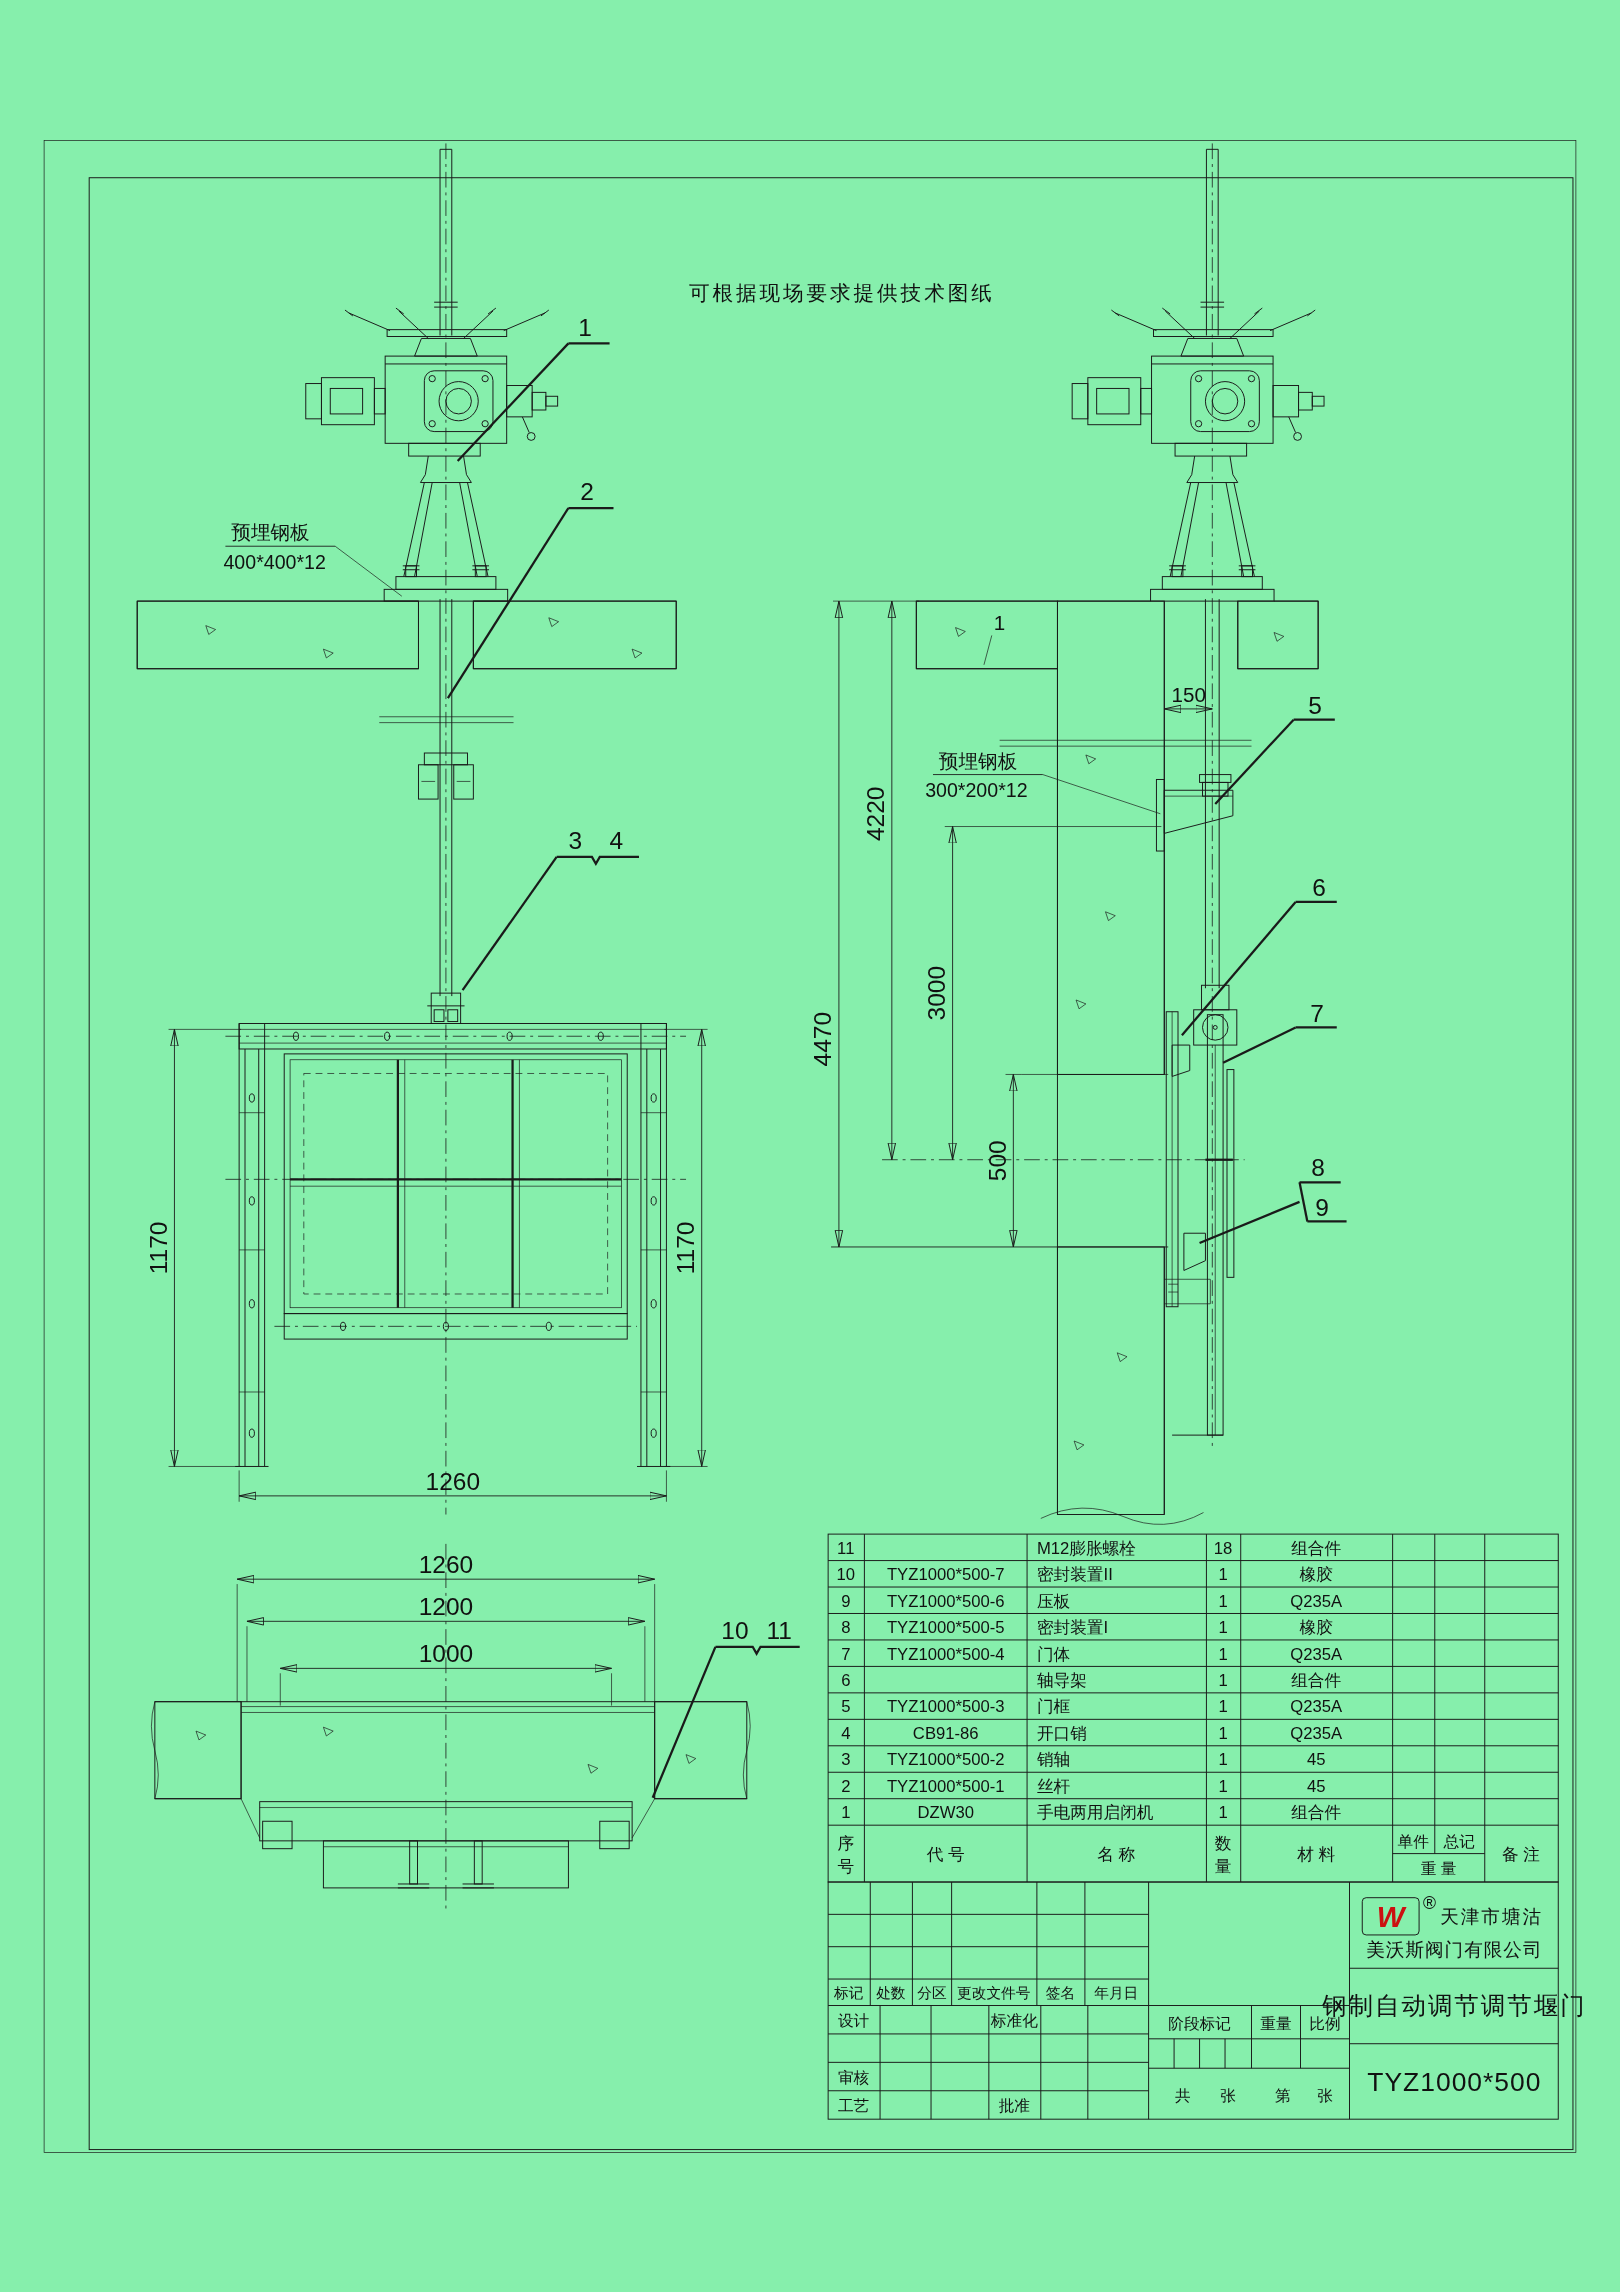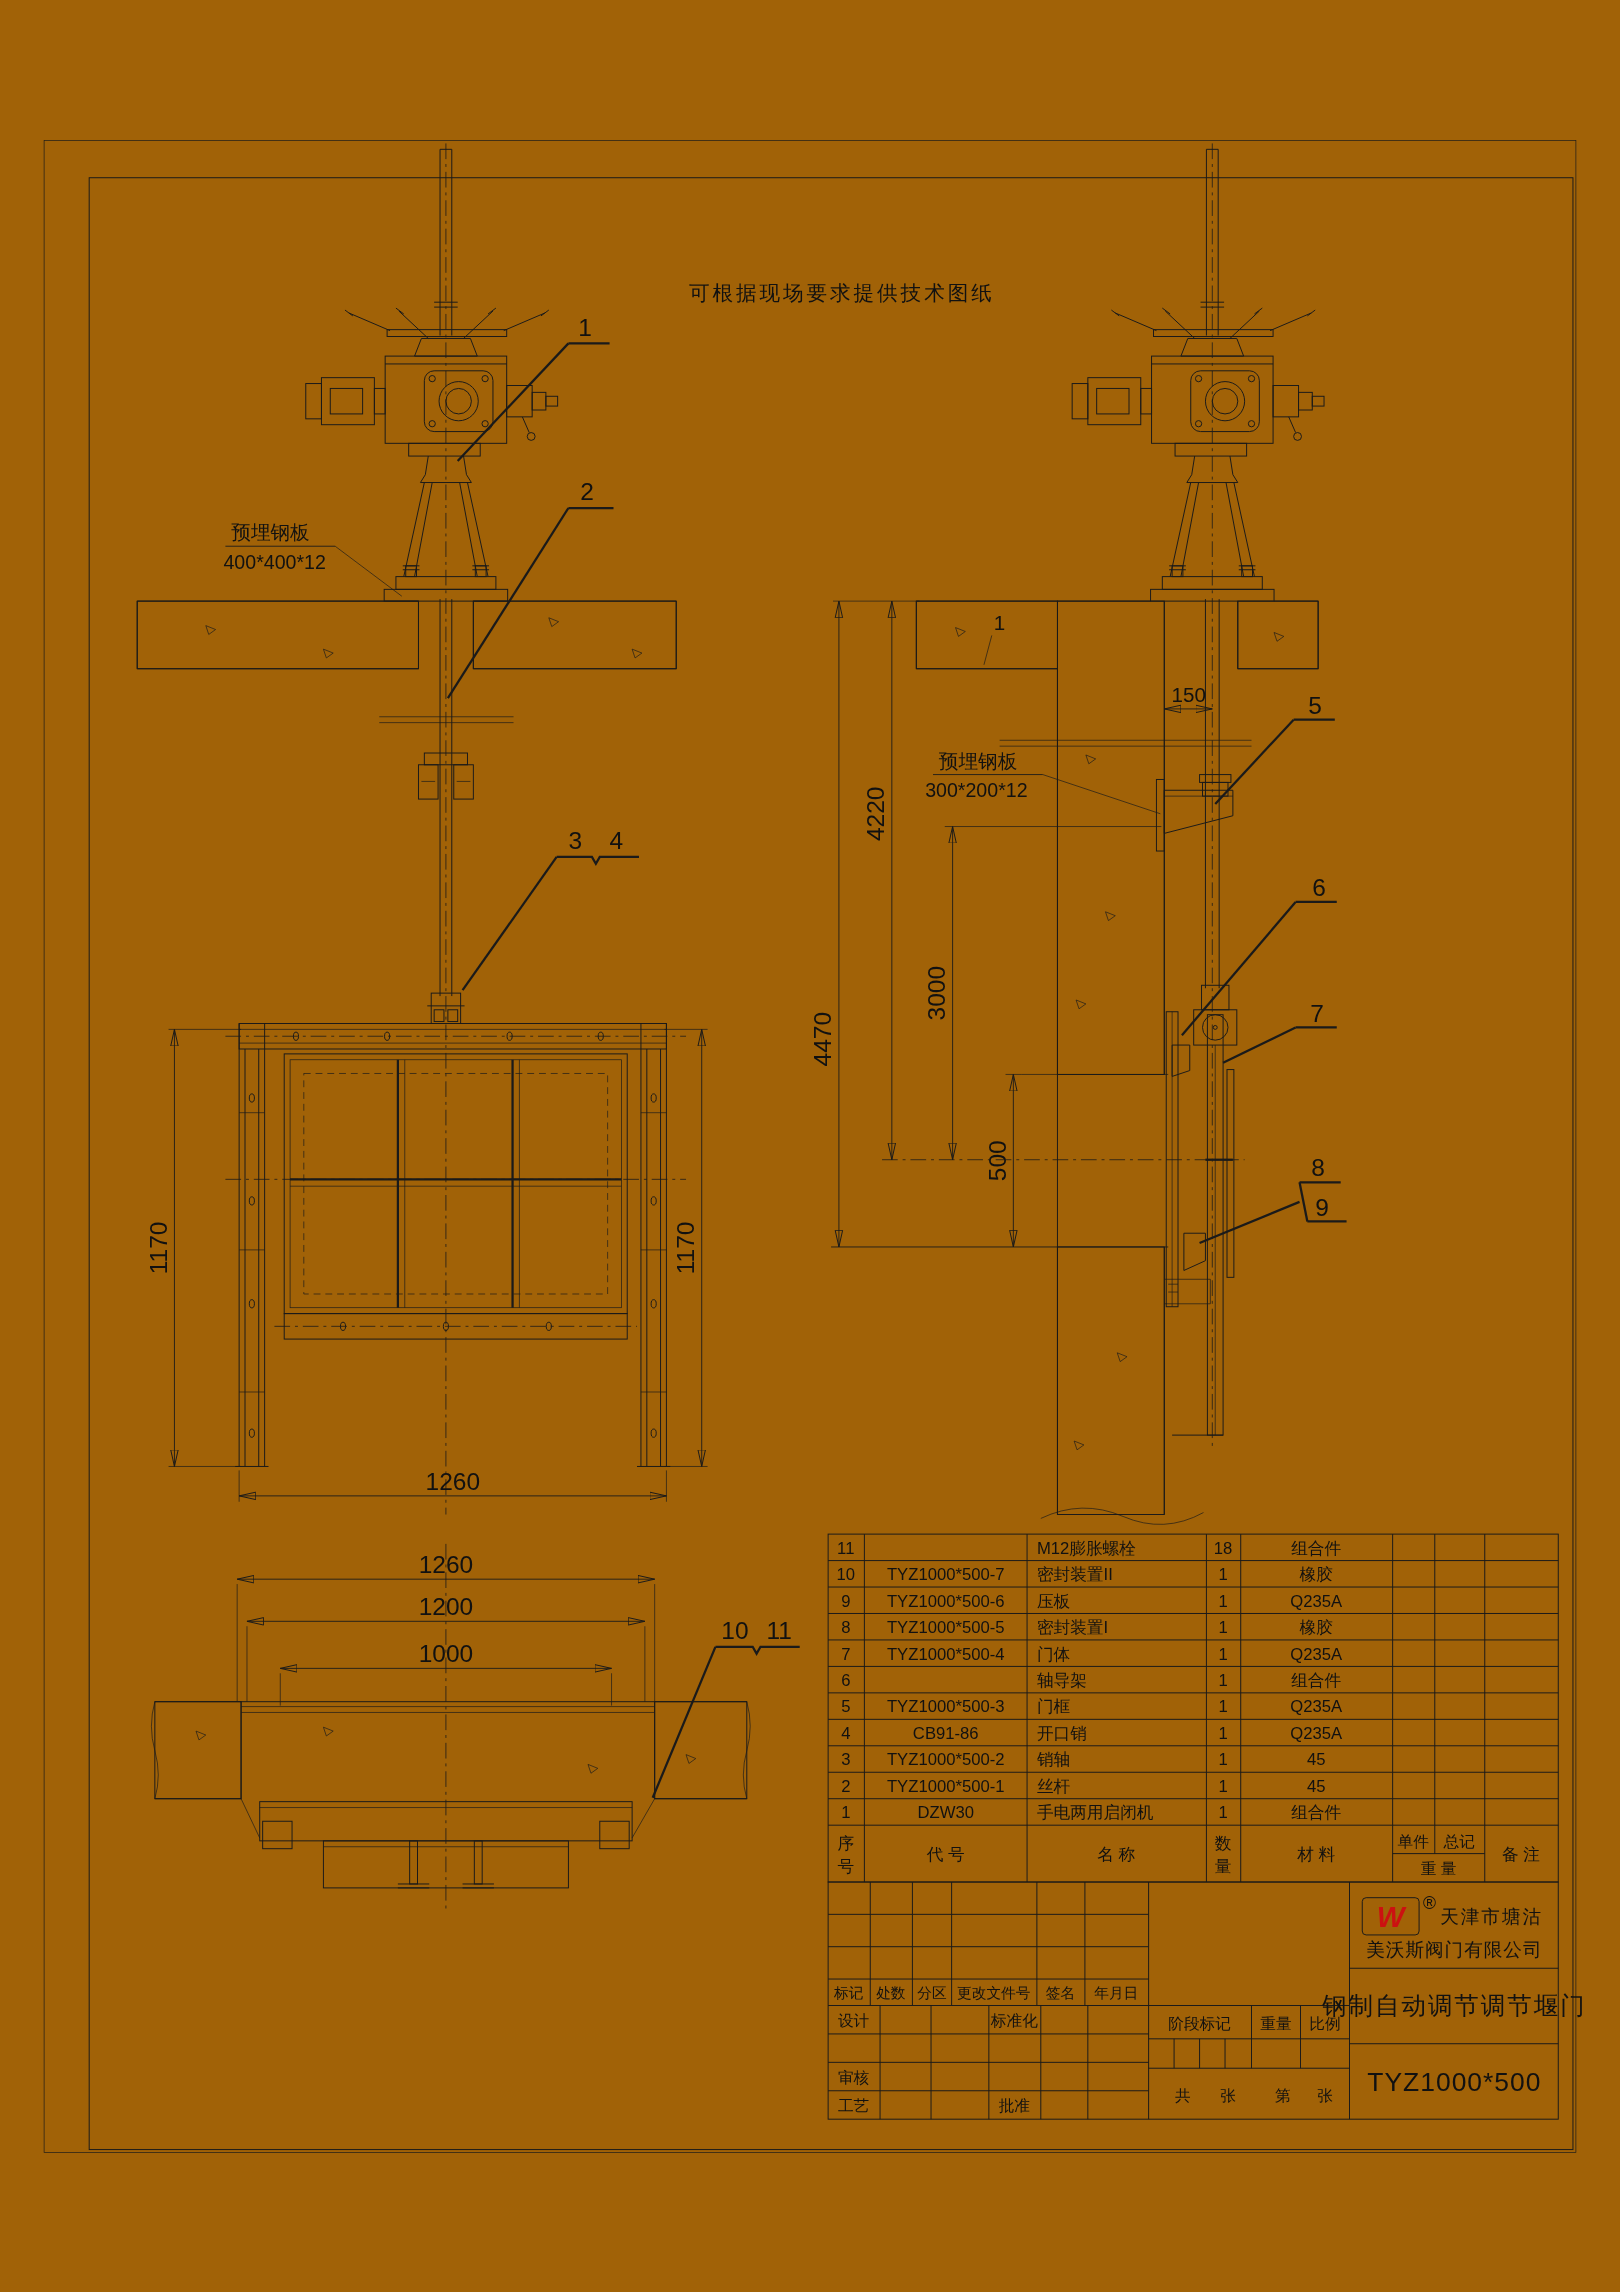--- a/index.html
+++ b/index.html
@@ -1,16 +1,16 @@
 <!DOCTYPE html>
 <html><head>
 <meta charset="utf-8">
 <style>
   html,body{margin:0;padding:0;background:#ffffff;}
-  #sheet{position:relative;width:1620px;height:2293px;background:#a16207;overflow:hidden;
+  #sheet{position:relative;width:1620px;height:2293px;background:#86efac;overflow:hidden;
          font-family:"Liberation Sans", sans-serif;text-align:right;}
   svg{position:absolute;left:0;top:0;}
   svg line, svg path, svg rect, svg circle, svg ellipse, svg polyline, svg polygon{
       stroke:#1a1a1a; fill:none; stroke-width:1; vector-effect:none;}
   .thin{stroke-width:0.7;}
   .thick{stroke-width:2.3;}
   .leader{stroke-width:2.3;}
   .cl{stroke-width:0.8; stroke-dasharray:16 5 3 5;}
   .dash{stroke-dasharray:7 5;}
   .hatchline{stroke-width:0.7;}

